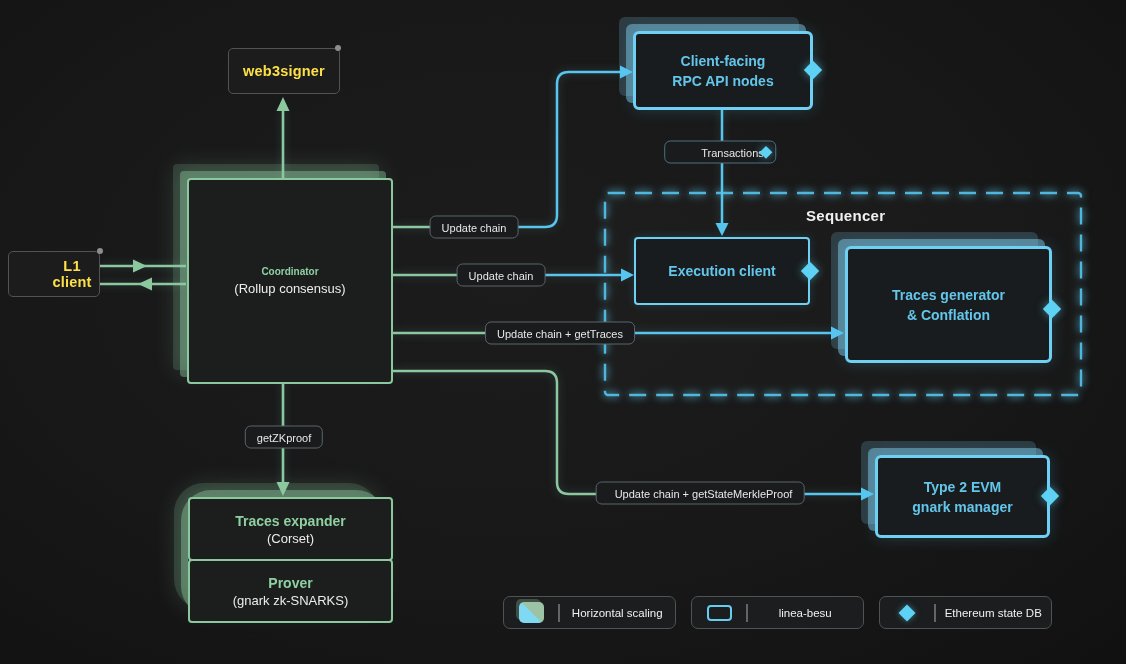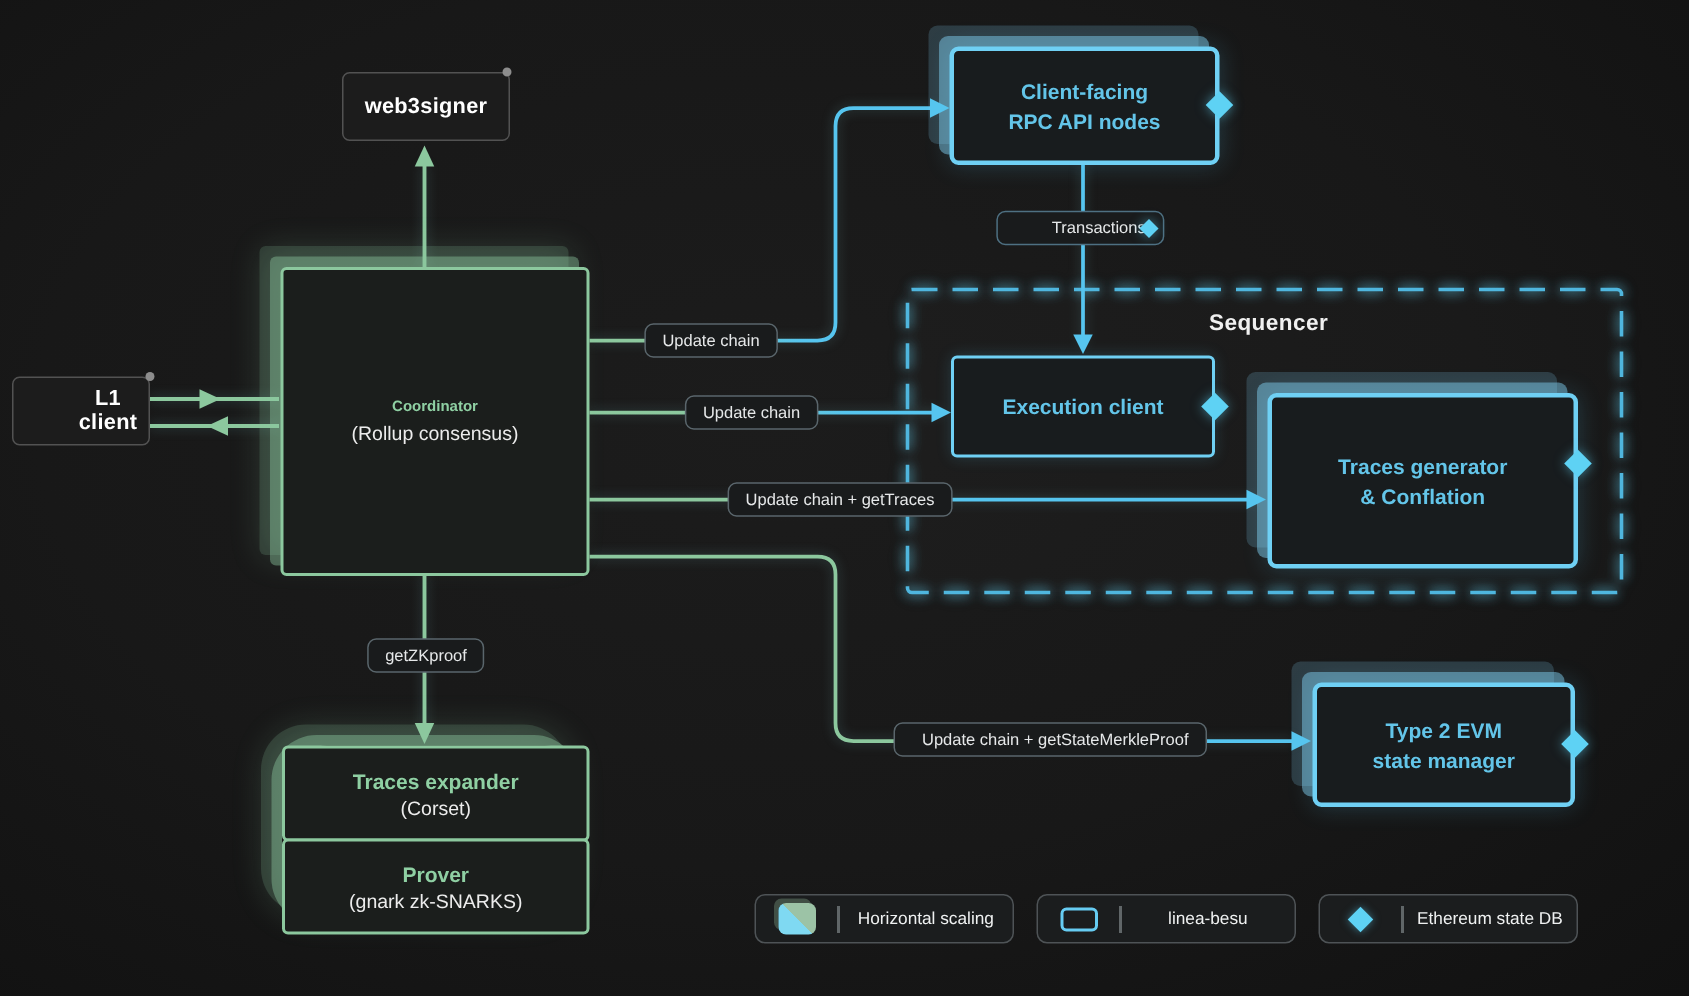--- a/index.html
+++ b/index.html
@@ -13,21 +13,21 @@
   
   svg.wires { position:absolute; left:0; top:0; z-index:1;
     filter:drop-shadow(0 0 4px rgba(130,210,215,0.28)); }
   svg.heads { position:absolute; left:0; top:0; z-index:6; pointer-events:none; }
 
   
   .node { position:absolute; display:flex; flex-direction:column; align-items:center;
     justify-content:center; text-align:center; z-index:3; }
 
   .gray-node { background:#1c1c1c; border:1.5px solid #525252; border-radius:5px;
-    color:#ffffff; font-weight:700; font-size:14.5px; letter-spacing:0.2px; }
+    color:#fde047; font-weight:700; font-size:14.5px; letter-spacing:0.2px; }
   .corner-dot { position:absolute; width:6px; height:6px; border-radius:50%;
     background:#8d8d8d; z-index:7; }
 
   .green-node { background:#1b1e1c; border:2.5px solid #8cc89e; border-radius:4px; }
   .green-stack { box-shadow:-7px -7px 0 rgba(141,201,160,0.42), -14px -14px 0 rgba(141,201,160,0.18), -12px -12px 22px rgba(141,201,160,0.20); }
   .green-title { color:#8fd0a3; font-weight:700; font-size:10px; }
   .sub-label { color:#ececec; font-weight:400; font-size:13px; margin-top:4px; }
 
   .cyan-node { background:#181c1e; border:3px solid #6fd0f4; border-radius:6px;
     box-shadow:-7px -7px 0 rgba(128,206,240,0.48), -14px -14px 0 rgba(128,206,240,0.20), 0 0 16px rgba(86,197,239,0.22); }
@@ -140,28 +140,28 @@
     <span class="cyan-title">Client-facing</span>
     <span class="cyan-title">RPC API nodes</span>
   </div>
 
   <div class="seq-title" style="left:806px; top:207px;">Sequencer</div>
 
   <div class="node cyan-thin" style="left:634px; top:237px; width:176px; height:68px;">
     <span class="cyan-title">Execution client</span>
   </div>
 
-  <div class="node cyan-node" style="left:845px; top:262px; width:207px; height:117px;">
+  <div class="node cyan-node" style="left:845px; top:246px; width:207px; height:117px;">
     <span class="cyan-title">Traces generator</span>
     <span class="cyan-title">&amp; Conflation</span>
   </div>
 
   <div class="node cyan-node" style="left:875px; top:455px; width:175px; height:83px;">
     <span class="cyan-title">Type 2 EVM</span>
-    <span class="cyan-title">state manager</span>
+    <span class="cyan-title">gnark manager</span>
   </div>
 
   <div class="group-stack" style="left:188px; top:497px; width:205px;">
     <div class="cell">
       <span class="green-title" style="font-size:14px;">Traces expander</span>
       <span class="sub-label" style="margin-top:2px;">(Corset)</span>
     </div>
     <div class="cell">
       <span class="green-title" style="font-size:14px;">Prover</span>
       <span class="sub-label" style="margin-top:2px;">(gnark zk-SNARKS)</span>

